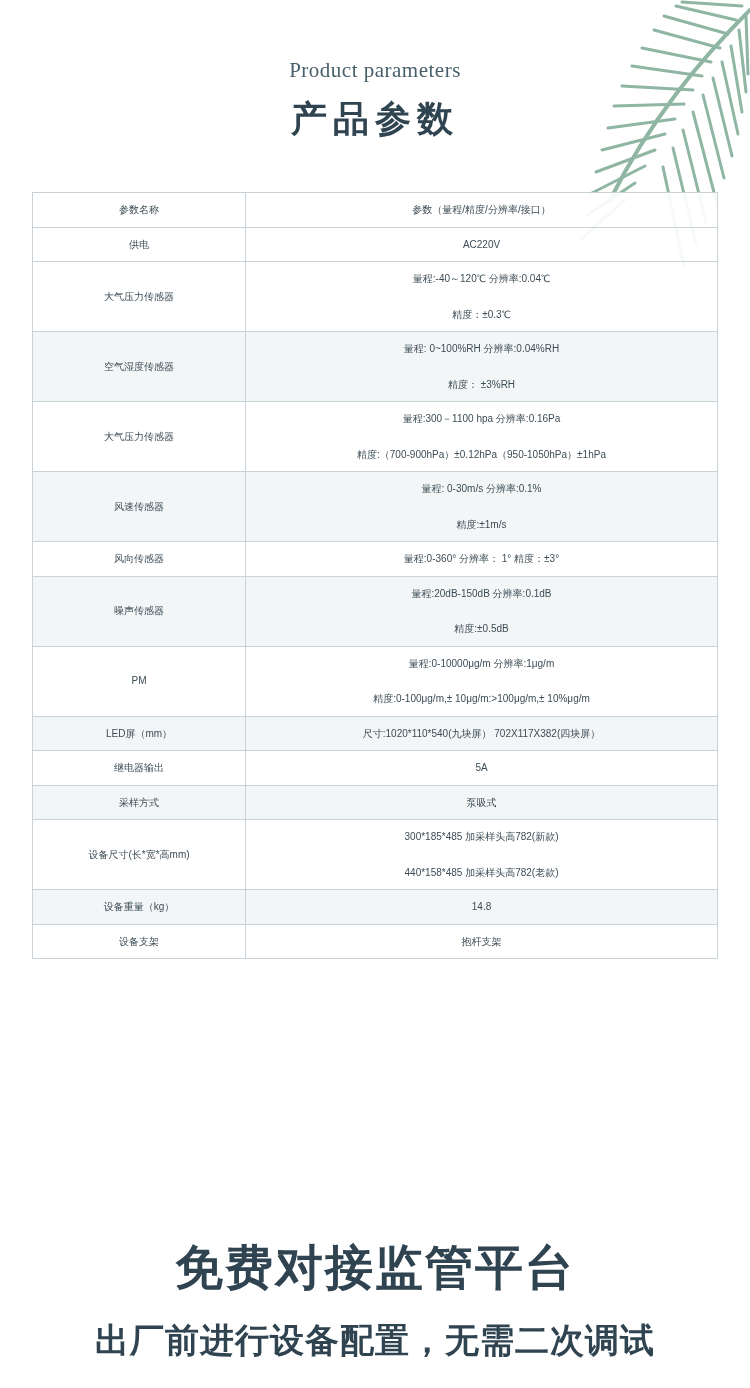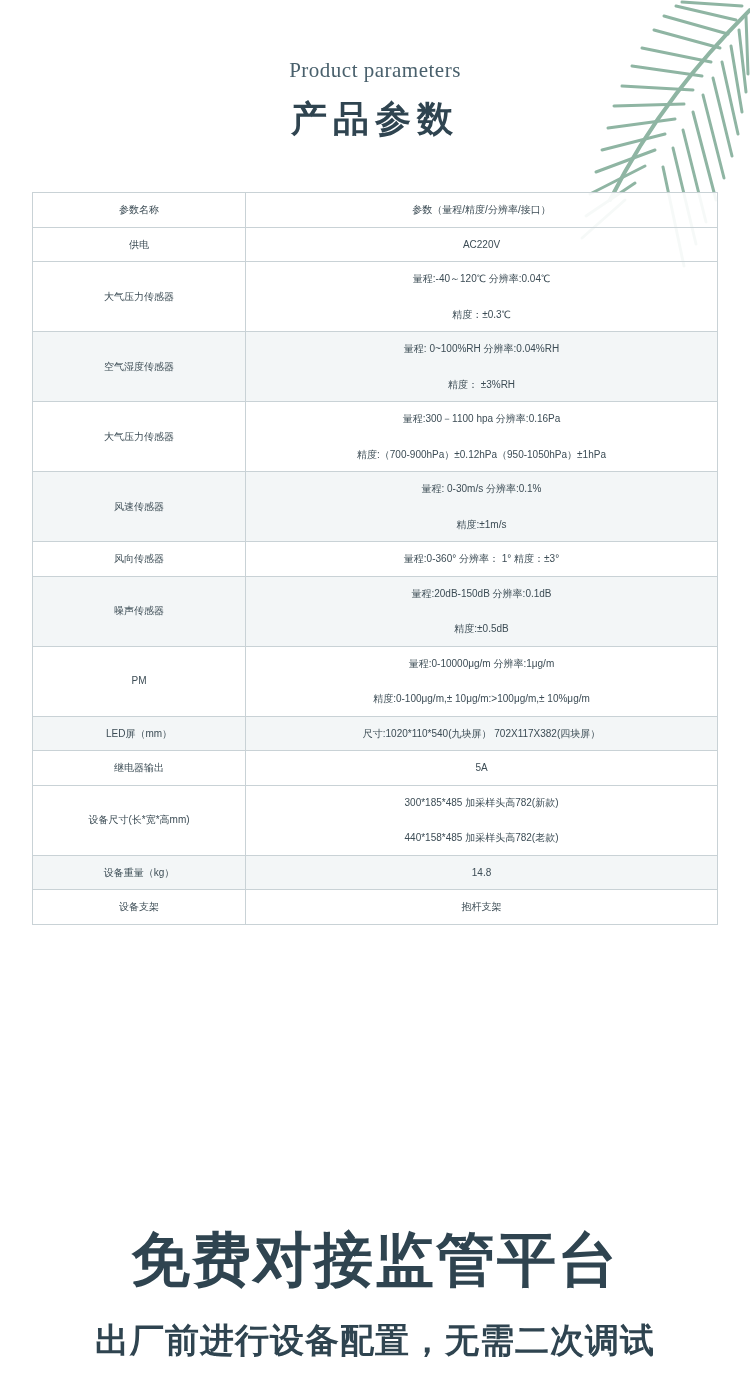--- a/index.html
+++ b/index.html
@@ -92,21 +92,21 @@
   
   .promo {
     position: absolute;
     left: 0;
     right: 0;
     bottom: 24px;
     text-align: center;
     z-index: 2;
   }
   .promo-main {
-    font-size: 59px;
+    font-size: 48px;
     font-weight: bold;
     letter-spacing: 2px;
     color: #2f4450;
     line-height: 1.25;
   }
   .promo-sub {
     margin-top: 14px;
     font-size: 34px;
     font-weight: bold;
     color: #2f4450;
@@ -222,20 +222,26 @@
             <td>
               <span class="cell-line">尺寸:1020*110*540(九块屏）    702X117X382(四块屏）</span>
             </td>
           </tr>
           <tr>
             <td class="col-name">继电器输出</td>
             <td>
               <span class="cell-line">5A</span>
             </td>
           </tr>
+          <tr class="row-alt">
+            <td class="col-name">采样方式</td>
+            <td>
+              <span class="cell-line">泵吸式</span>
+            </td>
+          </tr>
           <tr>
             <td class="col-name">设备尺寸(长*宽*高mm)</td>
             <td>
               <span class="cell-line">300*185*485 加采样头高782(新款)</span>
               <span class="cell-line">440*158*485 加采样头高782(老款)</span>
             </td>
           </tr>
           <tr class="row-alt">
             <td class="col-name">设备重量（kg）</td>
             <td>

